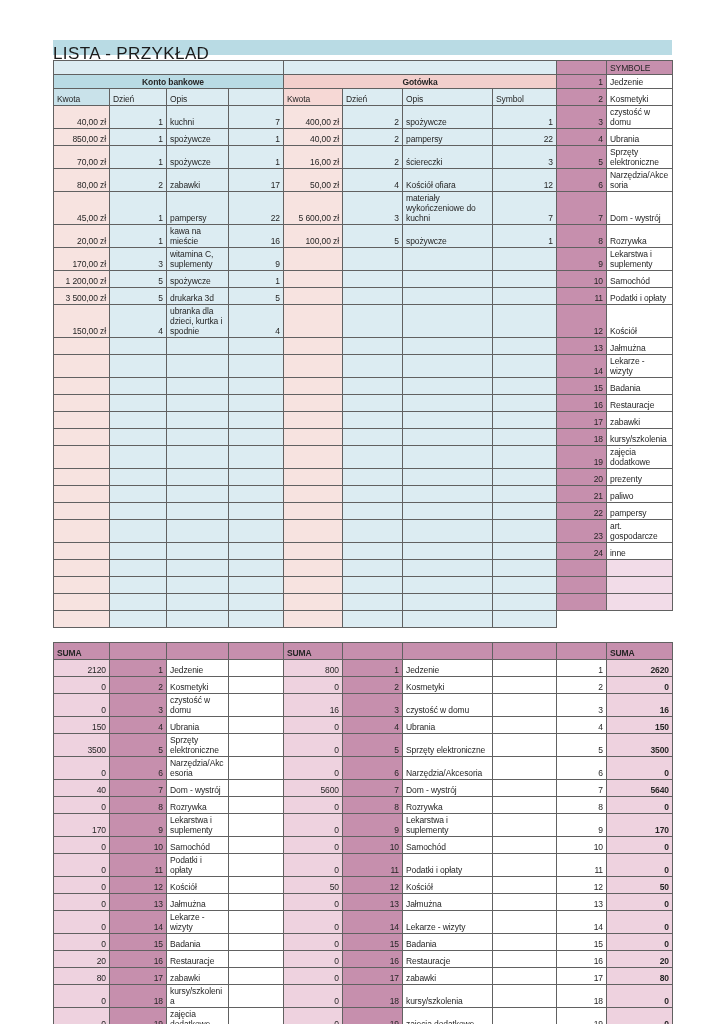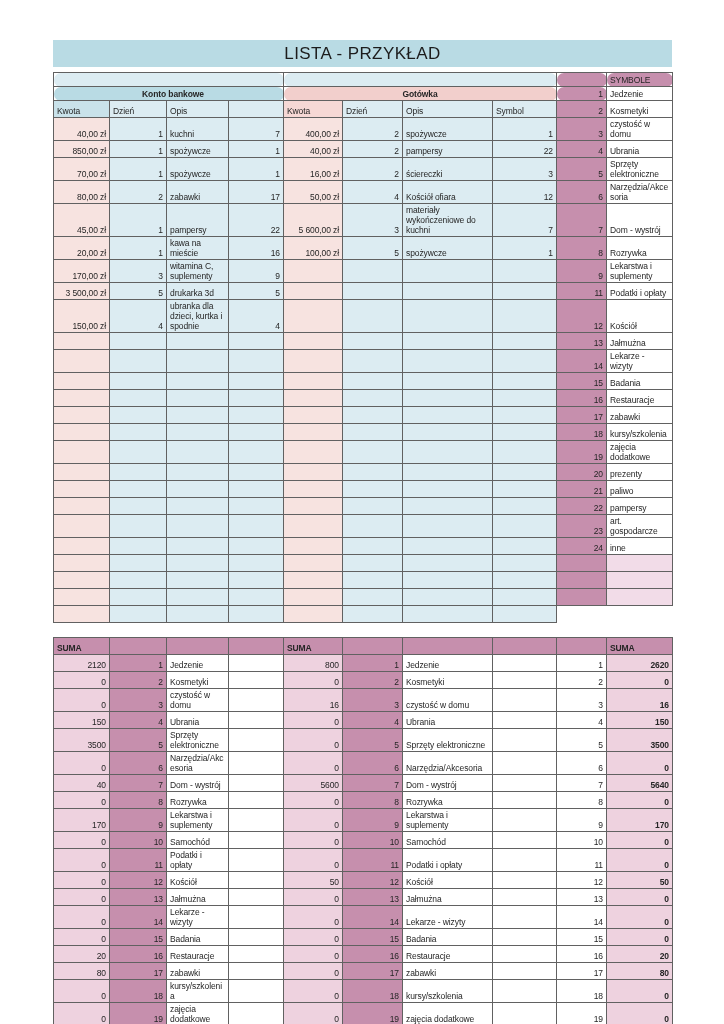--- a/index.html
+++ b/index.html
@@ -2,35 +2,35 @@
 <html style="--title-bg: #b9dbe4; --blue-header: #b9dbe4; --pink-header: #f2cfcc; --pale-blue: #dcecf2; --pale-pink: #f7e3e0; --kwota-blue: #c9e2ea; --kwota-pink: #f6d8d5; --mauve: #c68fad; --suma-pink: #eed2df; --trailing-pink: #f2dce8; --total-bg: #b1527d; --border: #616161;"><head>
 <meta charset="utf-8">
 <style>
   html,body{margin:0;padding:0;}
   body{
     width:724px;height:1024px;background:#ffffff;position:relative;
     font-family:"Liberation Sans", sans-serif;color:#222;
   }
   .sheet{position:absolute;left:53px;top:40px;width:619px;}
   .title{
-    height:27px;line-height:27px;text-align:center;
+    height:15px;line-height:27px;text-align:left;
     background:var(--title-bg,#b9dbe4);
     font-size:17px;color:#1c1c1c;letter-spacing:.4px;
   }
   table{
     border-collapse:collapse;table-layout:fixed;width:619px;
     font-size:8.5px;line-height:10px;color:#262626;letter-spacing:-0.1px;
   }
   #top-table{margin-top:5px;}
   #suma-table{margin-top:14px;}
   td{
     border:1px solid #616161;vertical-align:bottom;padding:1px 3px;
     height:14px;overflow:hidden;overflow-wrap:break-word;word-wrap:break-word;
   }
-  .row-thin td{height:11px;border-radius:7px;}
+  .row-thin td{height:11px;}
   .right{text-align:right;}
   .bold{font-weight:bold;margin-top:8px;}
   .c-blue{background:var(--pale-blue,#dcecf2);}
   .c-pink{background:var(--pale-pink,#f7e3e0);}
   .c-mauve{background:var(--mauve,#c68fad);}
   .c-white{background:#ffffff;}
   .c-trailpink{background:var(--trailing-pink,#f2dce8);}
   .c-void{background:#ffffff;border:none;}
   .hdr-blue{background:var(--blue-header,#b9dbe4);font-weight:bold;text-align:center;padding-left:12px;}
   .hdr-pink{background:var(--pink-header,#f2cfcc);font-weight:bold;text-align:center;margin-top:48px;}
@@ -161,20 +161,32 @@
           <td class="c-blue">witamina C, suplementy</td>
           <td class="c-blue right">9</td>
           <td class="c-pink right"></td>
           <td class="c-blue right"></td>
           <td class="c-blue"></td>
           <td class="c-blue right"></td>
           <td class="c-mauve right">9</td>
           <td class="c-white">Lekarstwa i suplementy</td>
         </tr>
         <tr>
+          <td class="c-pink right">1 200,00 zł</td>
+          <td class="c-blue right">5</td>
+          <td class="c-blue">spożywcze</td>
+          <td class="c-blue right">1</td>
+          <td class="c-pink right"></td>
+          <td class="c-blue right"></td>
+          <td class="c-blue"></td>
+          <td class="c-blue right"></td>
+          <td class="c-mauve right">10</td>
+          <td class="c-white">Samochód</td>
+        </tr>
+        <tr>
           <td class="c-pink right">3 500,00 zł</td>
           <td class="c-blue right">5</td>
           <td class="c-blue">drukarka 3d</td>
           <td class="c-blue right">5</td>
           <td class="c-pink right"></td>
           <td class="c-blue right"></td>
           <td class="c-blue"></td>
           <td class="c-blue right"></td>
           <td class="c-mauve right">11</td>
           <td class="c-white">Podatki i opłaty</td>

